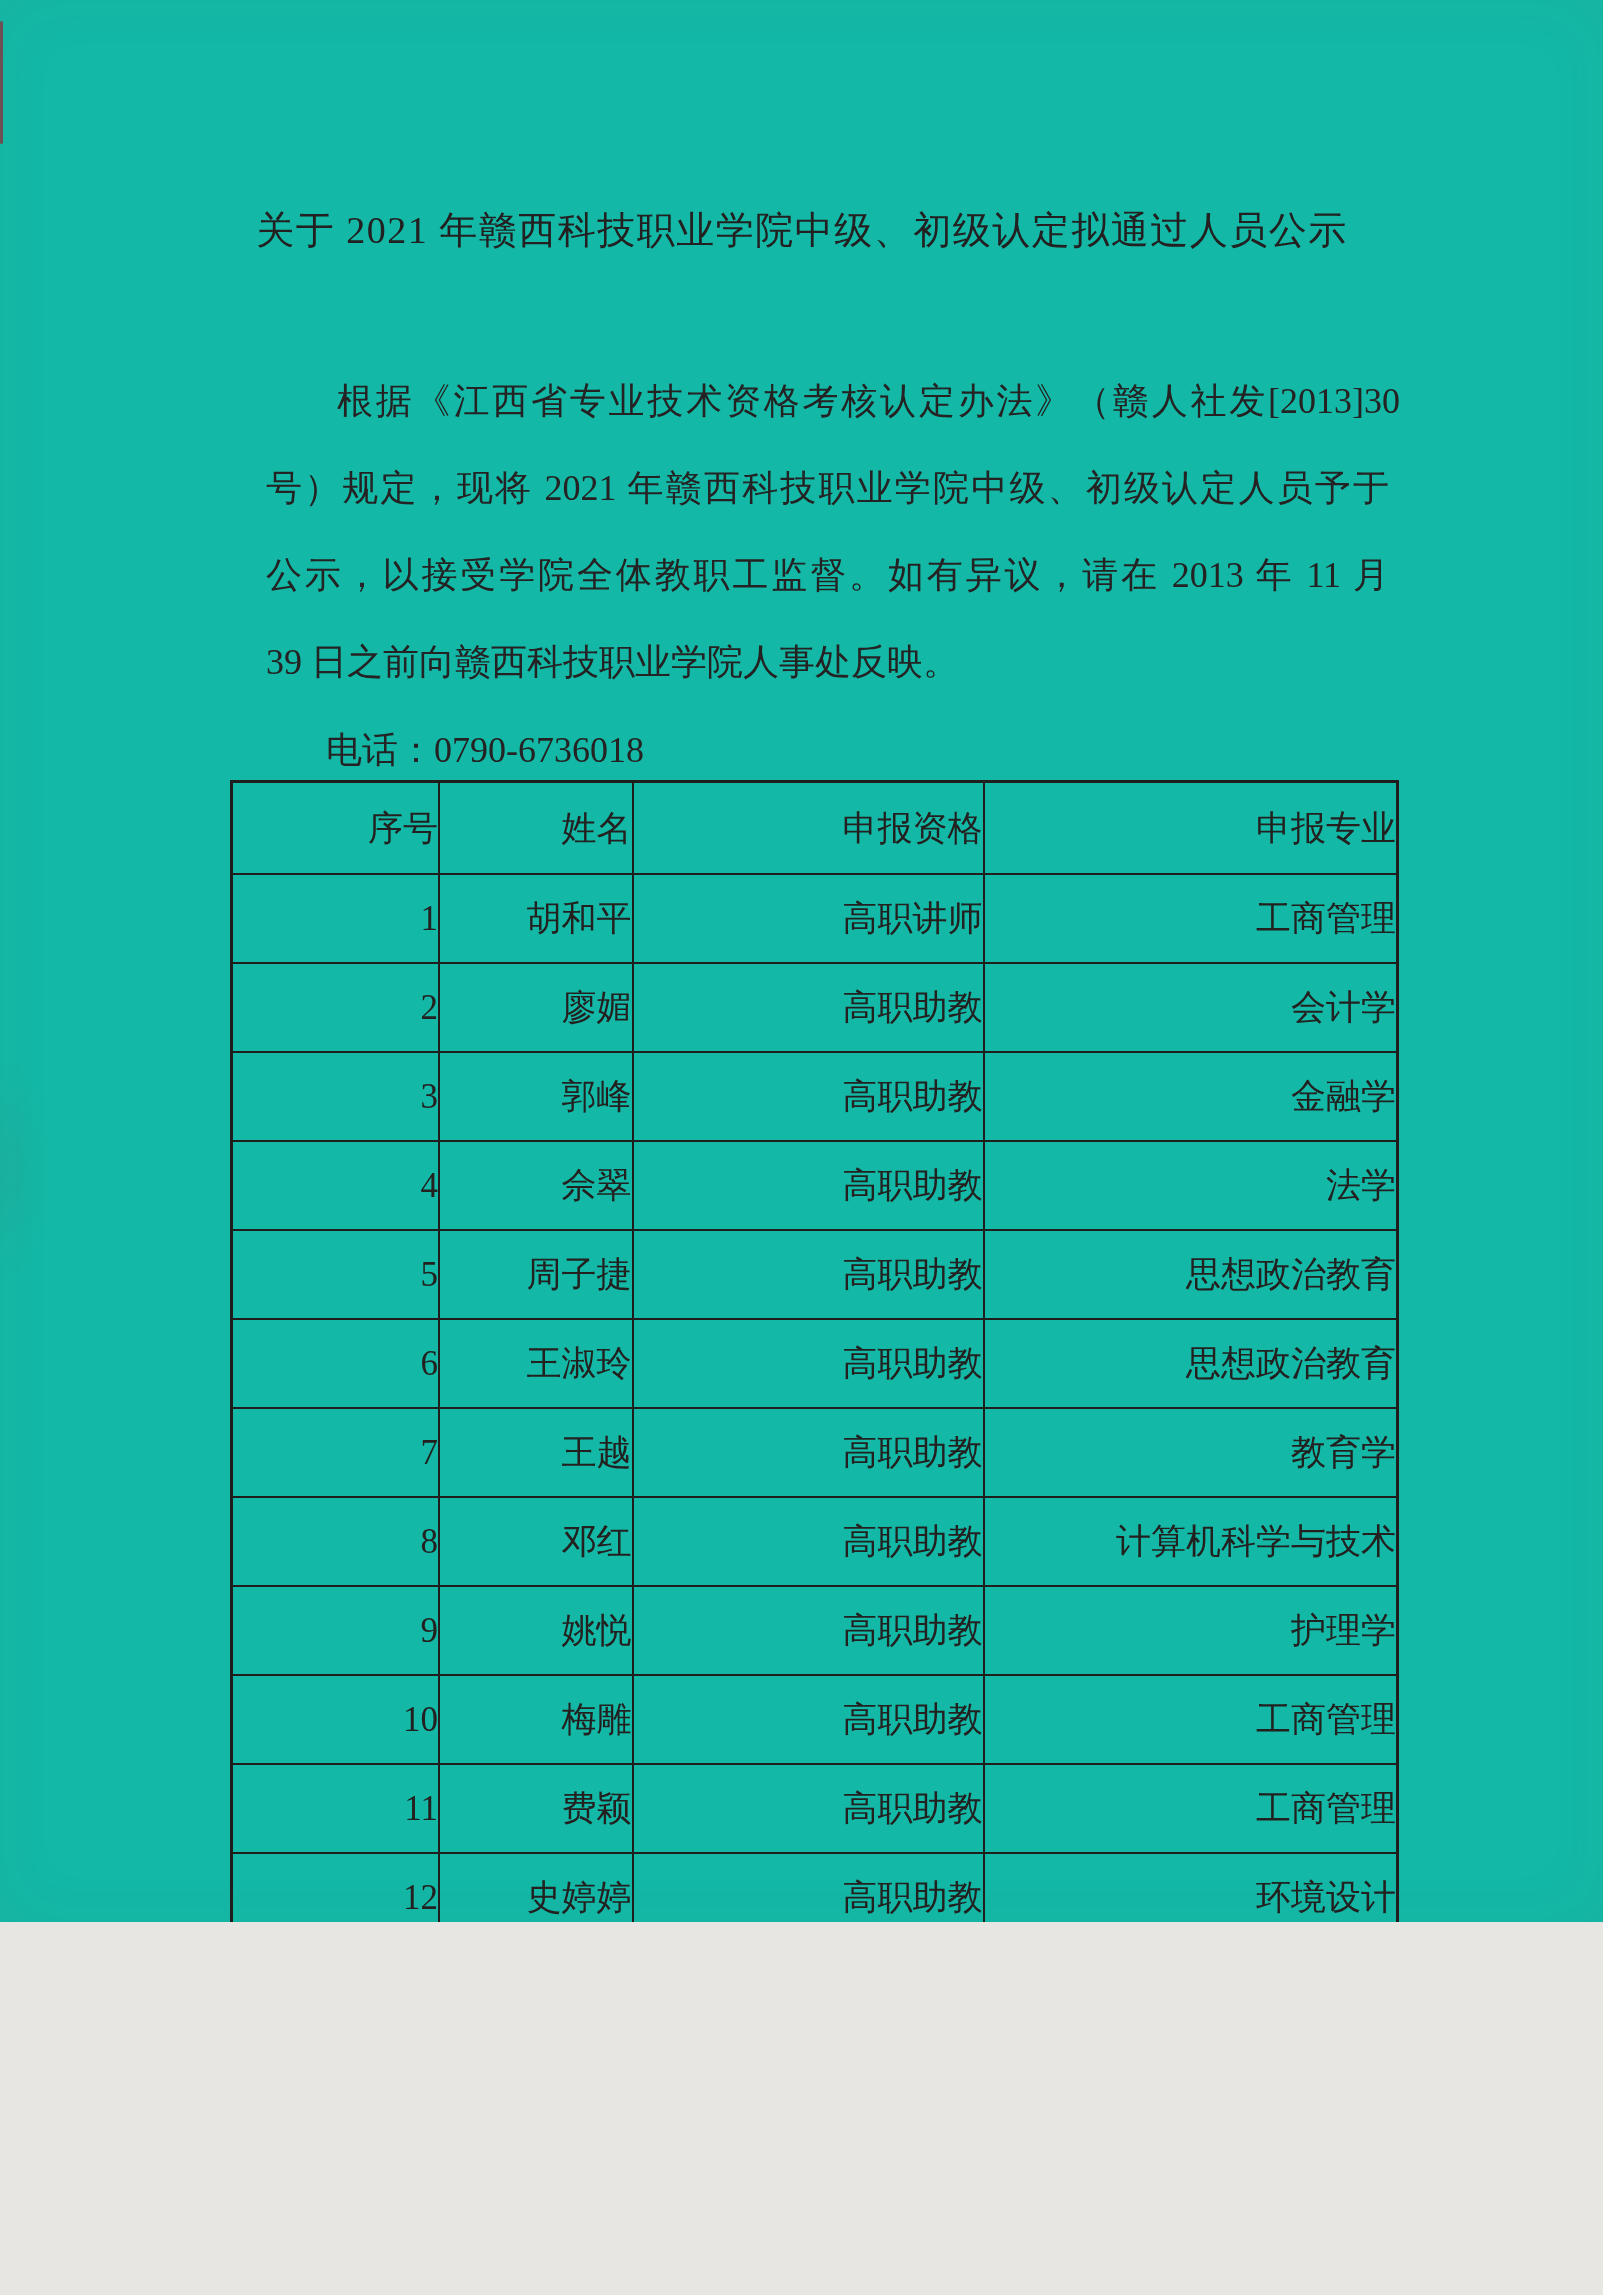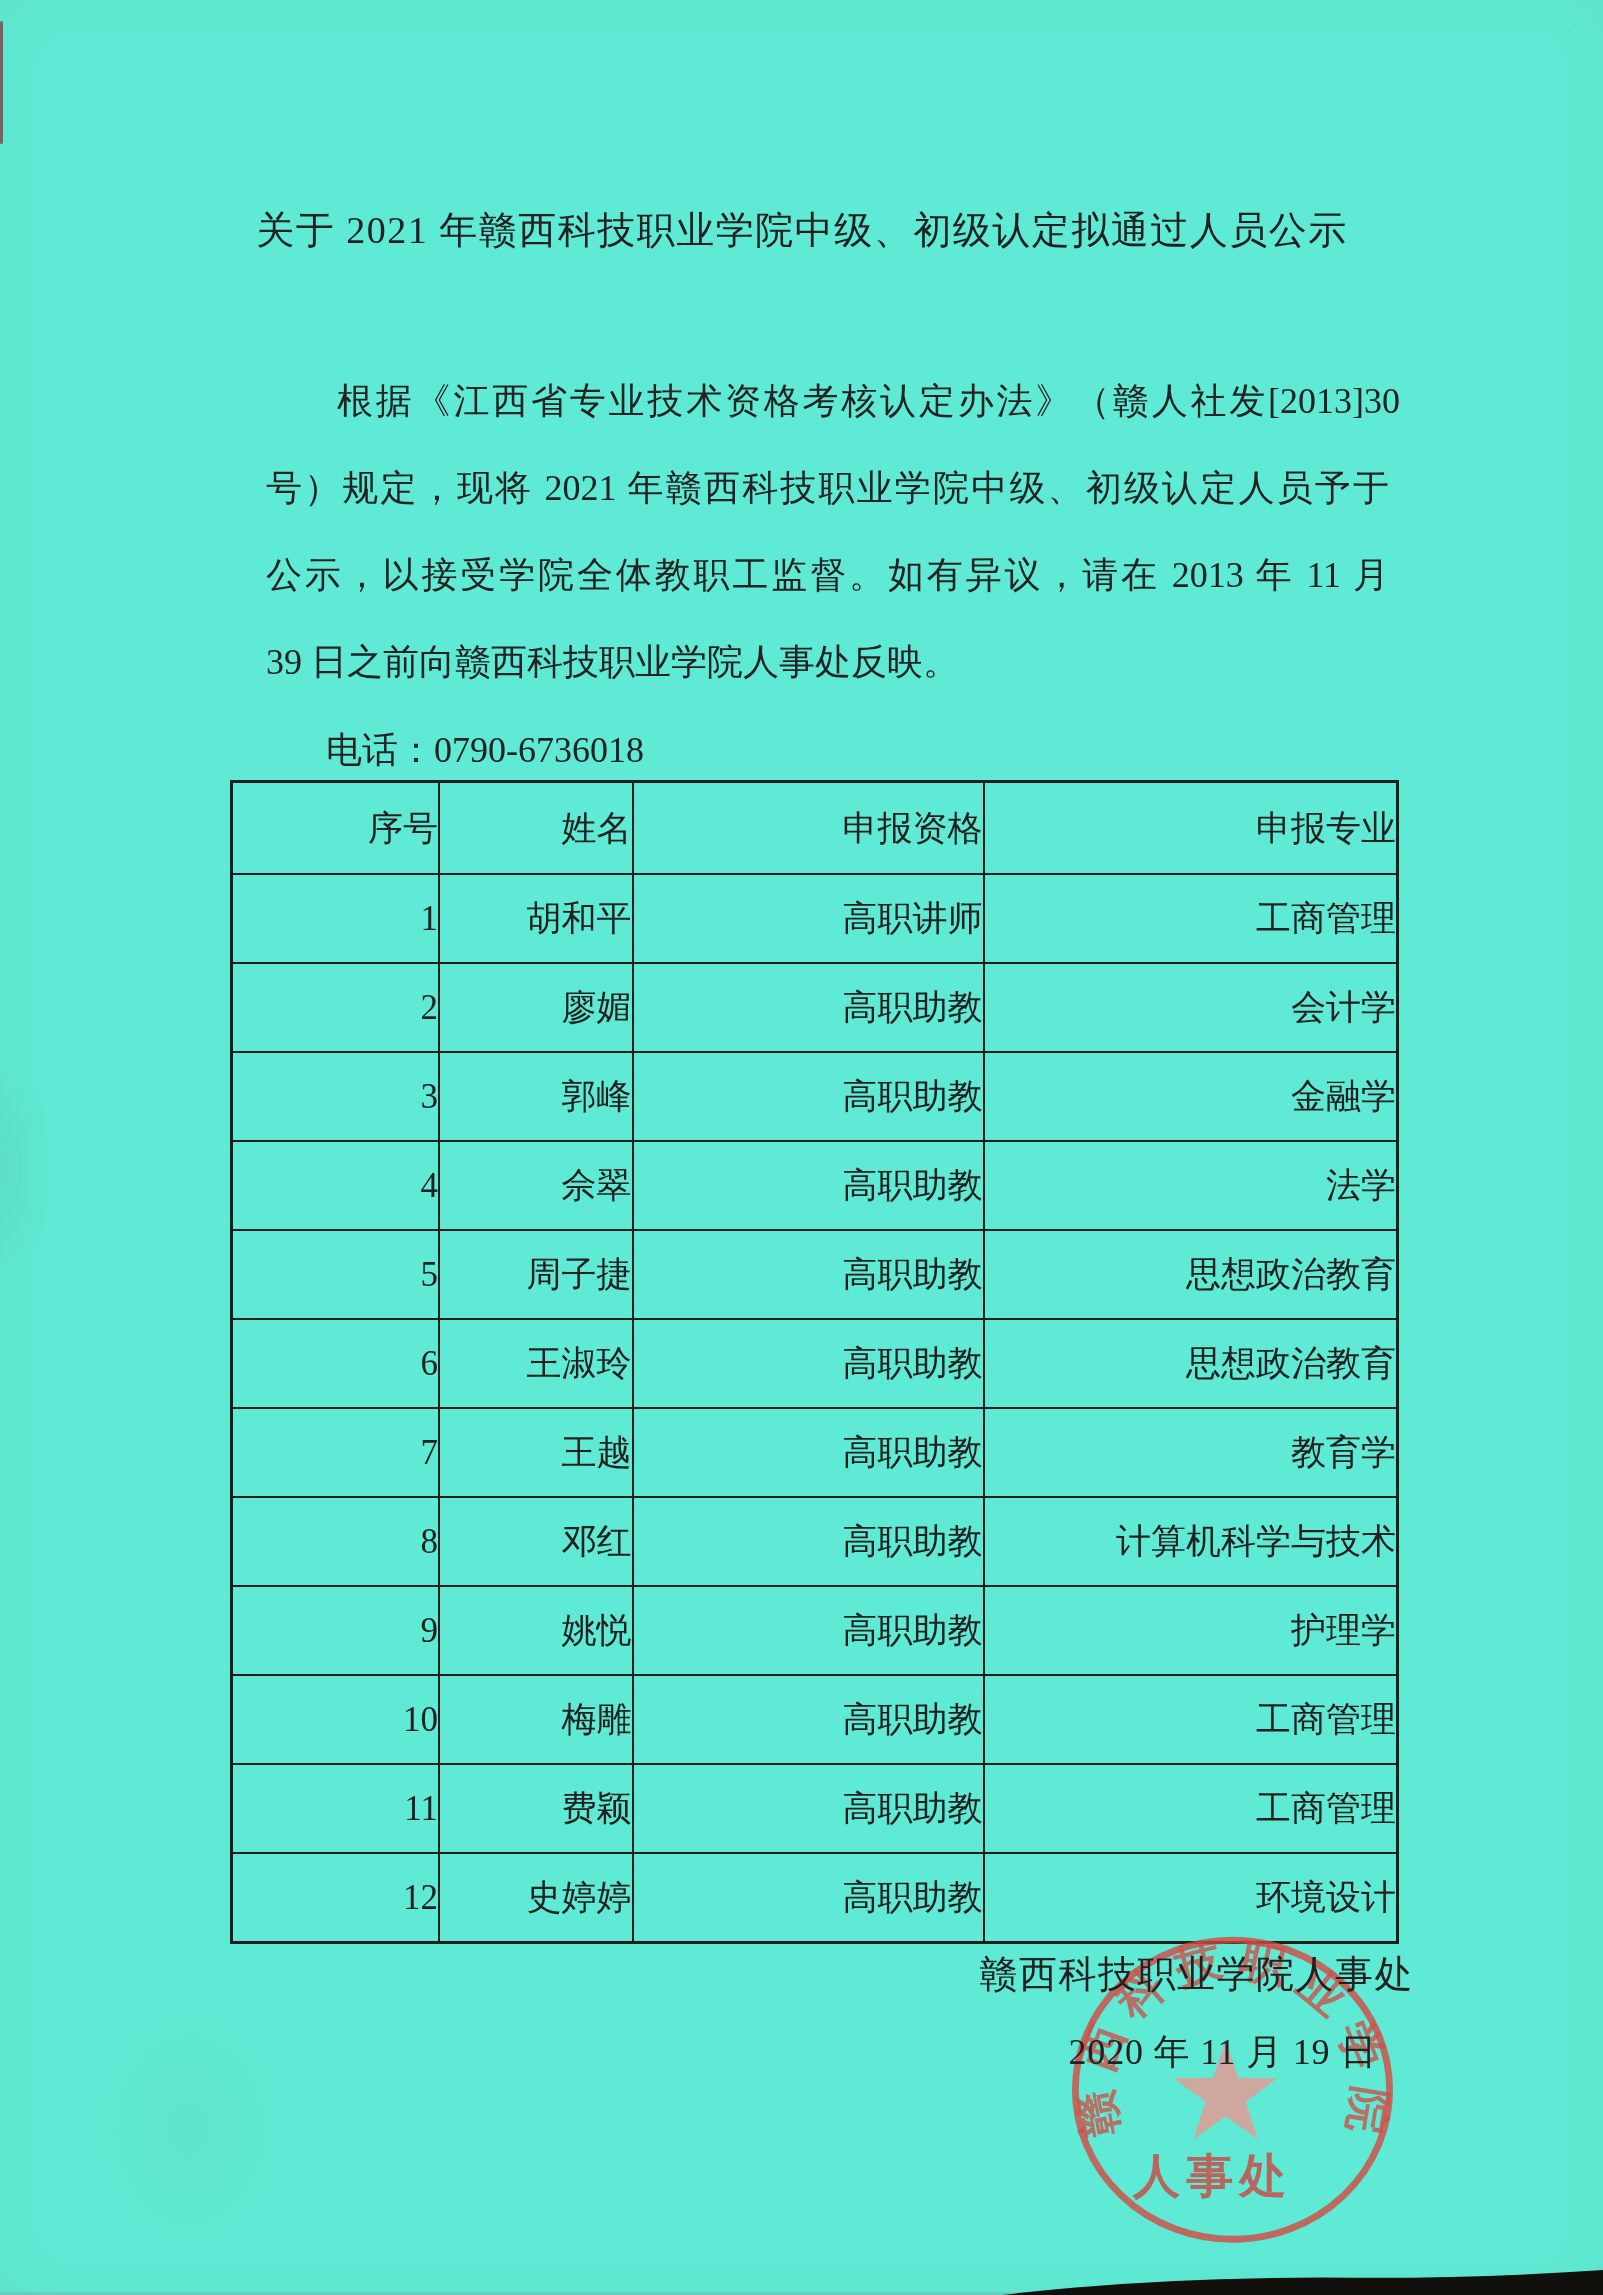--- a/index.html
+++ b/index.html
@@ -1,20 +1,20 @@
 <!DOCTYPE html>
 <html style="font-size:12px"><head>
 <meta charset="utf-8">
 <style>
   html,body{margin:0;padding:0;background:#e8e6e2;}
   .page{
     position:relative;
-    width:1603px;height:2295px;
+    width:1603px;height:1922px;
     margin:0 auto;
-    background:#5eead4;
+    background:#14b8a6;
     box-shadow:inset 0 0 68px rgba(90,80,60,.045);
     overflow:hidden;
     font-family:"Liberation Serif","DejaVu Serif",serif;
     color:#262424;
   }
   
   .doc-title{
     position:absolute;left:152px;top:207px;width:1300px;
     text-align:center;font-size:38px;font-weight:500;
     letter-spacing:1.5px;line-height:47px;color:#222020;

